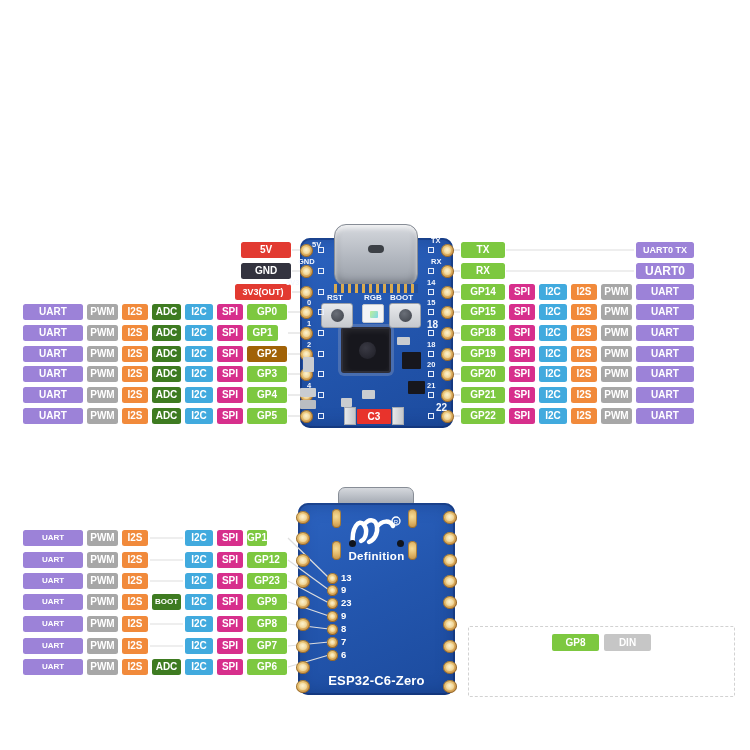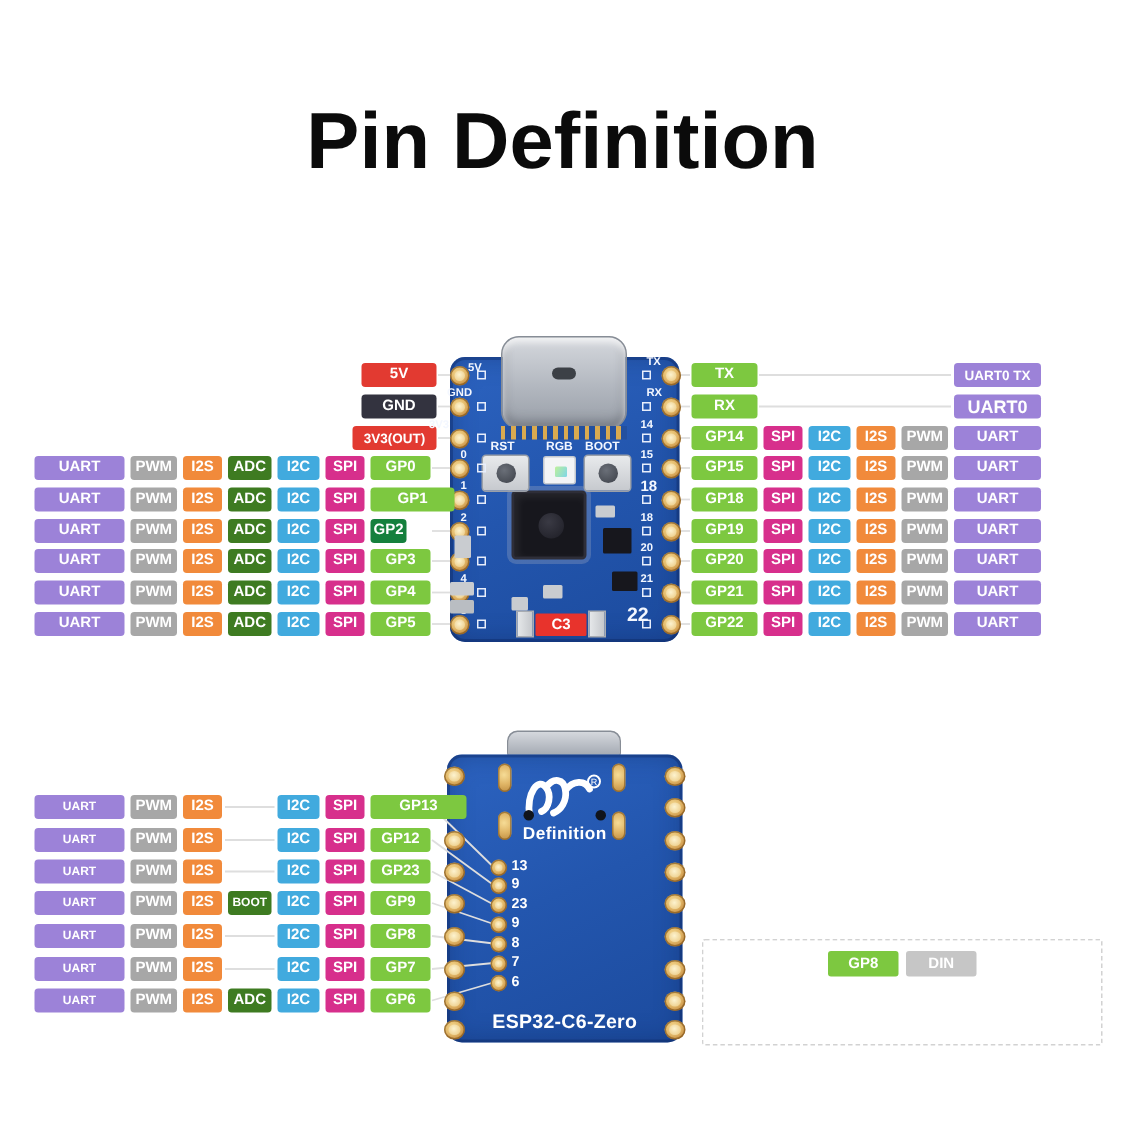--- a/index.html
+++ b/index.html
@@ -65,21 +65,20 @@
   .hole2{position:absolute;border-radius:50%;background:#10141c;z-index:3;}
   .ovalpad{position:absolute;width:9px;height:19px;border-radius:5px;z-index:2;
        background:radial-gradient(circle at 45% 40%, #f6dc96 0%, #e0b566 50%, #bd8a3f 100%);
        box-shadow:inset 0 0 0 1px rgba(110,70,15,.5);}
 </style>
 </head>
 <body>
 
 <div class="stage">
 
-  <h1 class="title">Pin Definition</h1>
 
   <div class="usb usb-top">
     <div class="usb-slot"></div>
   </div>
   <div class="pinstrip"></div>
   <div class="board board-top"></div>
 
   <div class="chip">
     <div class="dot"></div>
   </div>
@@ -157,28 +156,28 @@
       <div class="tag" style="left: 152px; top: 304px; width: 29px; background: rgb(62, 123, 33);">ADC</div>
       <div class="tag" style="left: 185px; top: 304px; width: 28px; background: rgb(65, 170, 222);">I2C</div>
       <div class="tag" style="left: 217px; top: 304px; width: 26px; background: rgb(215, 47, 140);">SPI</div>
       <div class="tag" style="left: 247px; top: 304px; width: 40px; background: rgb(125, 200, 64);">GP0</div>
       <div class="tag" style="left: 23px; top: 325px; width: 60px; background: rgb(156, 130, 216);">UART</div>
       <div class="tag" style="left: 87px; top: 325px; width: 31px; background: rgb(167, 167, 167);">PWM</div>
       <div class="tag" style="left: 122px; top: 325px; width: 26px; background: rgb(241, 138, 59);">I2S</div>
       <div class="tag" style="left: 152px; top: 325px; width: 29px; background: rgb(62, 123, 33);">ADC</div>
       <div class="tag" style="left: 185px; top: 325px; width: 28px; background: rgb(65, 170, 222);">I2C</div>
       <div class="tag" style="left: 217px; top: 325px; width: 26px; background: rgb(215, 47, 140);">SPI</div>
-      <div class="tag" style="left: 247px; top: 325px; width: 56px; background: rgb(125, 200, 64);">GP1</div>
+      <div class="tag" style="left: 247px; top: 325px; width: 31px; background: rgb(125, 200, 64);">GP1</div>
       <div class="tag" style="left: 23px; top: 346px; width: 60px; background: rgb(156, 130, 216);">UART</div>
       <div class="tag" style="left: 87px; top: 346px; width: 31px; background: rgb(167, 167, 167);">PWM</div>
       <div class="tag" style="left: 122px; top: 346px; width: 26px; background: rgb(241, 138, 59);">I2S</div>
       <div class="tag" style="left: 152px; top: 346px; width: 29px; background: rgb(62, 123, 33);">ADC</div>
       <div class="tag" style="left: 185px; top: 346px; width: 28px; background: rgb(65, 170, 222);">I2C</div>
       <div class="tag" style="left: 217px; top: 346px; width: 26px; background: rgb(215, 47, 140);">SPI</div>
-      <div class="tag" style="left: 247px; top: 346px; width: 24px; background: #15803d;">GP2</div>
+      <div class="tag" style="left: 247px; top: 346px; width: 40px; background: #a16207;">GP2</div>
       <div class="tag" style="left: 23px; top: 366px; width: 60px; background: rgb(156, 130, 216);">UART</div>
       <div class="tag" style="left: 87px; top: 366px; width: 31px; background: rgb(167, 167, 167);">PWM</div>
       <div class="tag" style="left: 122px; top: 366px; width: 26px; background: rgb(241, 138, 59);">I2S</div>
       <div class="tag" style="left: 152px; top: 366px; width: 29px; background: rgb(62, 123, 33);">ADC</div>
       <div class="tag" style="left: 185px; top: 366px; width: 28px; background: rgb(65, 170, 222);">I2C</div>
       <div class="tag" style="left: 217px; top: 366px; width: 26px; background: rgb(215, 47, 140);">SPI</div>
       <div class="tag" style="left: 247px; top: 366px; width: 40px; background: rgb(125, 200, 64);">GP3</div>
       <div class="tag" style="left: 23px; top: 387px; width: 60px; background: rgb(156, 130, 216);">UART</div>
       <div class="tag" style="left: 87px; top: 387px; width: 31px; background: rgb(167, 167, 167);">PWM</div>
       <div class="tag" style="left: 122px; top: 387px; width: 26px; background: rgb(241, 138, 59);">I2S</div>
@@ -237,21 +236,21 @@
       <div class="tag" style="left: 509px; top: 408px; width: 26px; background: rgb(215, 47, 140);">SPI</div>
       <div class="tag" style="left: 539px; top: 408px; width: 28px; background: rgb(65, 170, 222);">I2C</div>
       <div class="tag" style="left: 571px; top: 408px; width: 26px; background: rgb(241, 138, 59);">I2S</div>
       <div class="tag" style="left: 601px; top: 408px; width: 31px; background: rgb(167, 167, 167);">PWM</div>
       <div class="tag" style="left: 636px; top: 408px; width: 58px; background: rgb(156, 130, 216);">UART</div>
       <div class="tag" style="left: 23px; top: 530px; width: 60px; background: rgb(156, 130, 216); font-size: 8px;">UART</div>
       <div class="tag" style="left: 87px; top: 530px; width: 31px; background: rgb(167, 167, 167); font-size: 10px;">PWM</div>
       <div class="tag" style="left: 122px; top: 530px; width: 26px; background: rgb(241, 138, 59); font-size: 10px;">I2S</div>
       <div class="tag" style="left: 185px; top: 530px; width: 28px; background: rgb(65, 170, 222); font-size: 10px;">I2C</div>
       <div class="tag" style="left: 217px; top: 530px; width: 26px; background: rgb(215, 47, 140); font-size: 10px;">SPI</div>
-      <div class="tag" style="left: 247px; top: 530px; width: 64px; background: rgb(125, 200, 64);">GP13</div>
+      <div class="tag" style="left: 247px; top: 530px; width: 20px; background: rgb(125, 200, 64);">GP13</div>
       <div class="tag" style="left: 23px; top: 552px; width: 60px; background: rgb(156, 130, 216); font-size: 8px;">UART</div>
       <div class="tag" style="left: 87px; top: 552px; width: 31px; background: rgb(167, 167, 167); font-size: 10px;">PWM</div>
       <div class="tag" style="left: 122px; top: 552px; width: 26px; background: rgb(241, 138, 59); font-size: 10px;">I2S</div>
       <div class="tag" style="left: 185px; top: 552px; width: 28px; background: rgb(65, 170, 222); font-size: 10px;">I2C</div>
       <div class="tag" style="left: 217px; top: 552px; width: 26px; background: rgb(215, 47, 140); font-size: 10px;">SPI</div>
       <div class="tag" style="left: 247px; top: 552px; width: 40px; background: rgb(125, 200, 64);">GP12</div>
       <div class="tag" style="left: 23px; top: 573px; width: 60px; background: rgb(156, 130, 216); font-size: 8px;">UART</div>
       <div class="tag" style="left: 87px; top: 573px; width: 31px; background: rgb(167, 167, 167); font-size: 10px;">PWM</div>
       <div class="tag" style="left: 122px; top: 573px; width: 26px; background: rgb(241, 138, 59); font-size: 10px;">I2S</div>
       <div class="tag" style="left: 185px; top: 573px; width: 28px; background: rgb(65, 170, 222); font-size: 10px;">I2C</div>
@@ -365,21 +364,21 @@
       <div class="silk" style="left: 307px; top: 381px; font-size: 7.5px;">4</div>
       <div class="silk" style="left: 307px; top: 402px; font-size: 7.5px;">5</div>
       <div class="silk" style="left: 431px; top: 236px; font-size: 7.5px;">TX</div>
       <div class="silk" style="left: 431px; top: 257px; font-size: 7.5px;">RX</div>
       <div class="silk" style="left: 427px; top: 278px; font-size: 7.5px;">14</div>
       <div class="silk" style="left: 427px; top: 298px; font-size: 7.5px;">15</div>
       <div class="silk" style="left: 427px; top: 319px; font-size: 10px;">18</div>
       <div class="silk" style="left: 427px; top: 340px; font-size: 7.5px;">18</div>
       <div class="silk" style="left: 427px; top: 360px; font-size: 7.5px;">20</div>
       <div class="silk" style="left: 427px; top: 381px; font-size: 7.5px;">21</div>
-      <div class="silk" style="left: 418px; top: 402px; font-size: 13px;">22</div>
+      <div class="silk" style="left: 436px; top: 402px; font-size: 10px;">22</div>
       <div class="pad" style="left: 296px; top: 510.5px; width: 14px; height: 13px;">
         <div class="hole"></div>
       </div>
       <div class="pad" style="left: 443px; top: 510.5px; width: 14px; height: 13px;">
         <div class="hole"></div>
       </div>
       <div class="pad" style="left: 296px; top: 531.5px; width: 14px; height: 13px;">
         <div class="hole"></div>
       </div>
       <div class="pad" style="left: 443px; top: 531.5px; width: 14px; height: 13px;">

